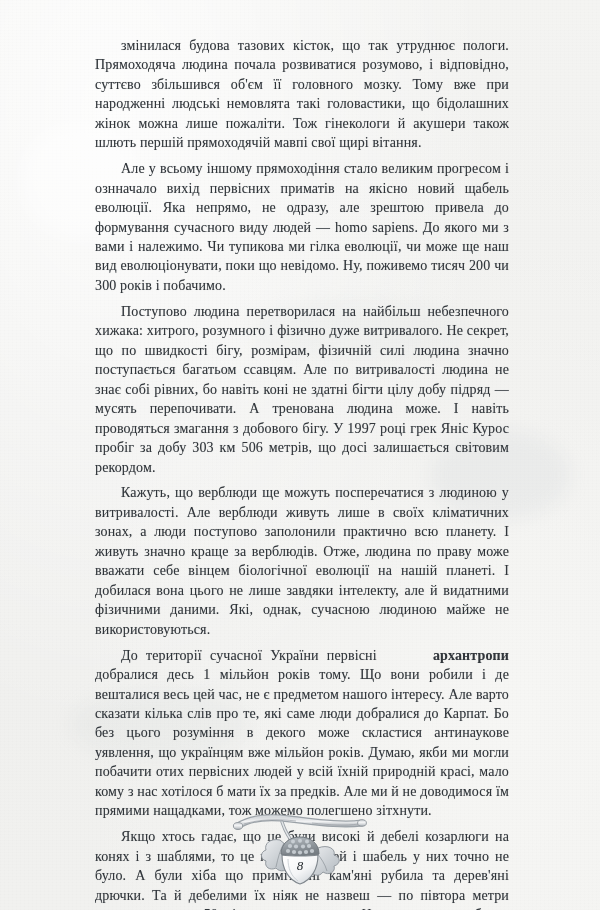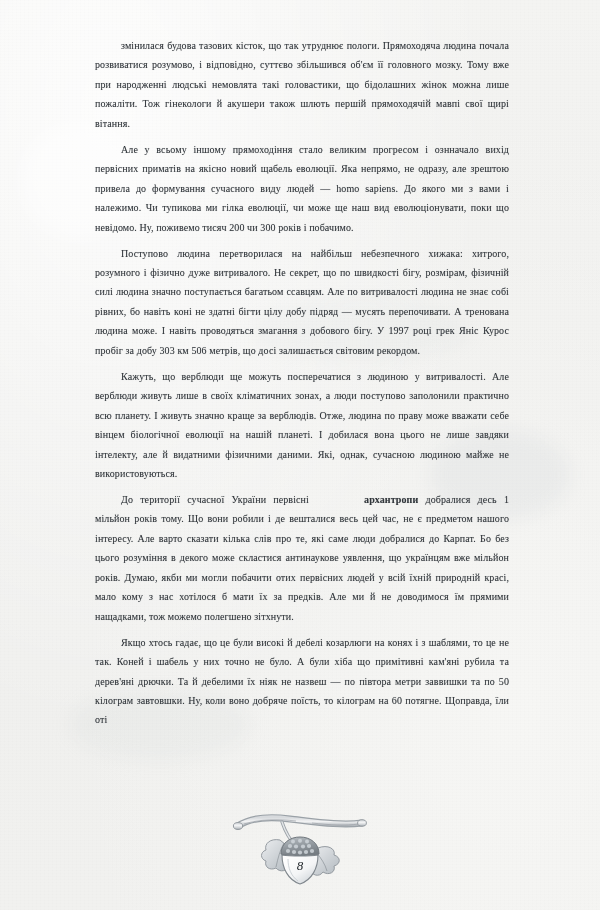--- a/index.html
+++ b/index.html
@@ -49,21 +49,21 @@
 
   .text-column {
     position: absolute;
     left: 95px;
     top: 36px;
     width: 414px;
   }
 
   p.para {
     margin: 0 0 6.5px 0;
-    font-size: 10px;
+    font-size: 14px;
     line-height: 19.45px;
     text-align: justify;
     text-indent: 26px;
     letter-spacing: 0.01em;
     color: #31363b;
     text-shadow: 0 0 0.7px rgba(60,66,72,0.35);
   }
   p.para:last-of-type { margin-bottom: 0; }
 
   .bold-term { font-weight: bold; margin-left: 48px; }

